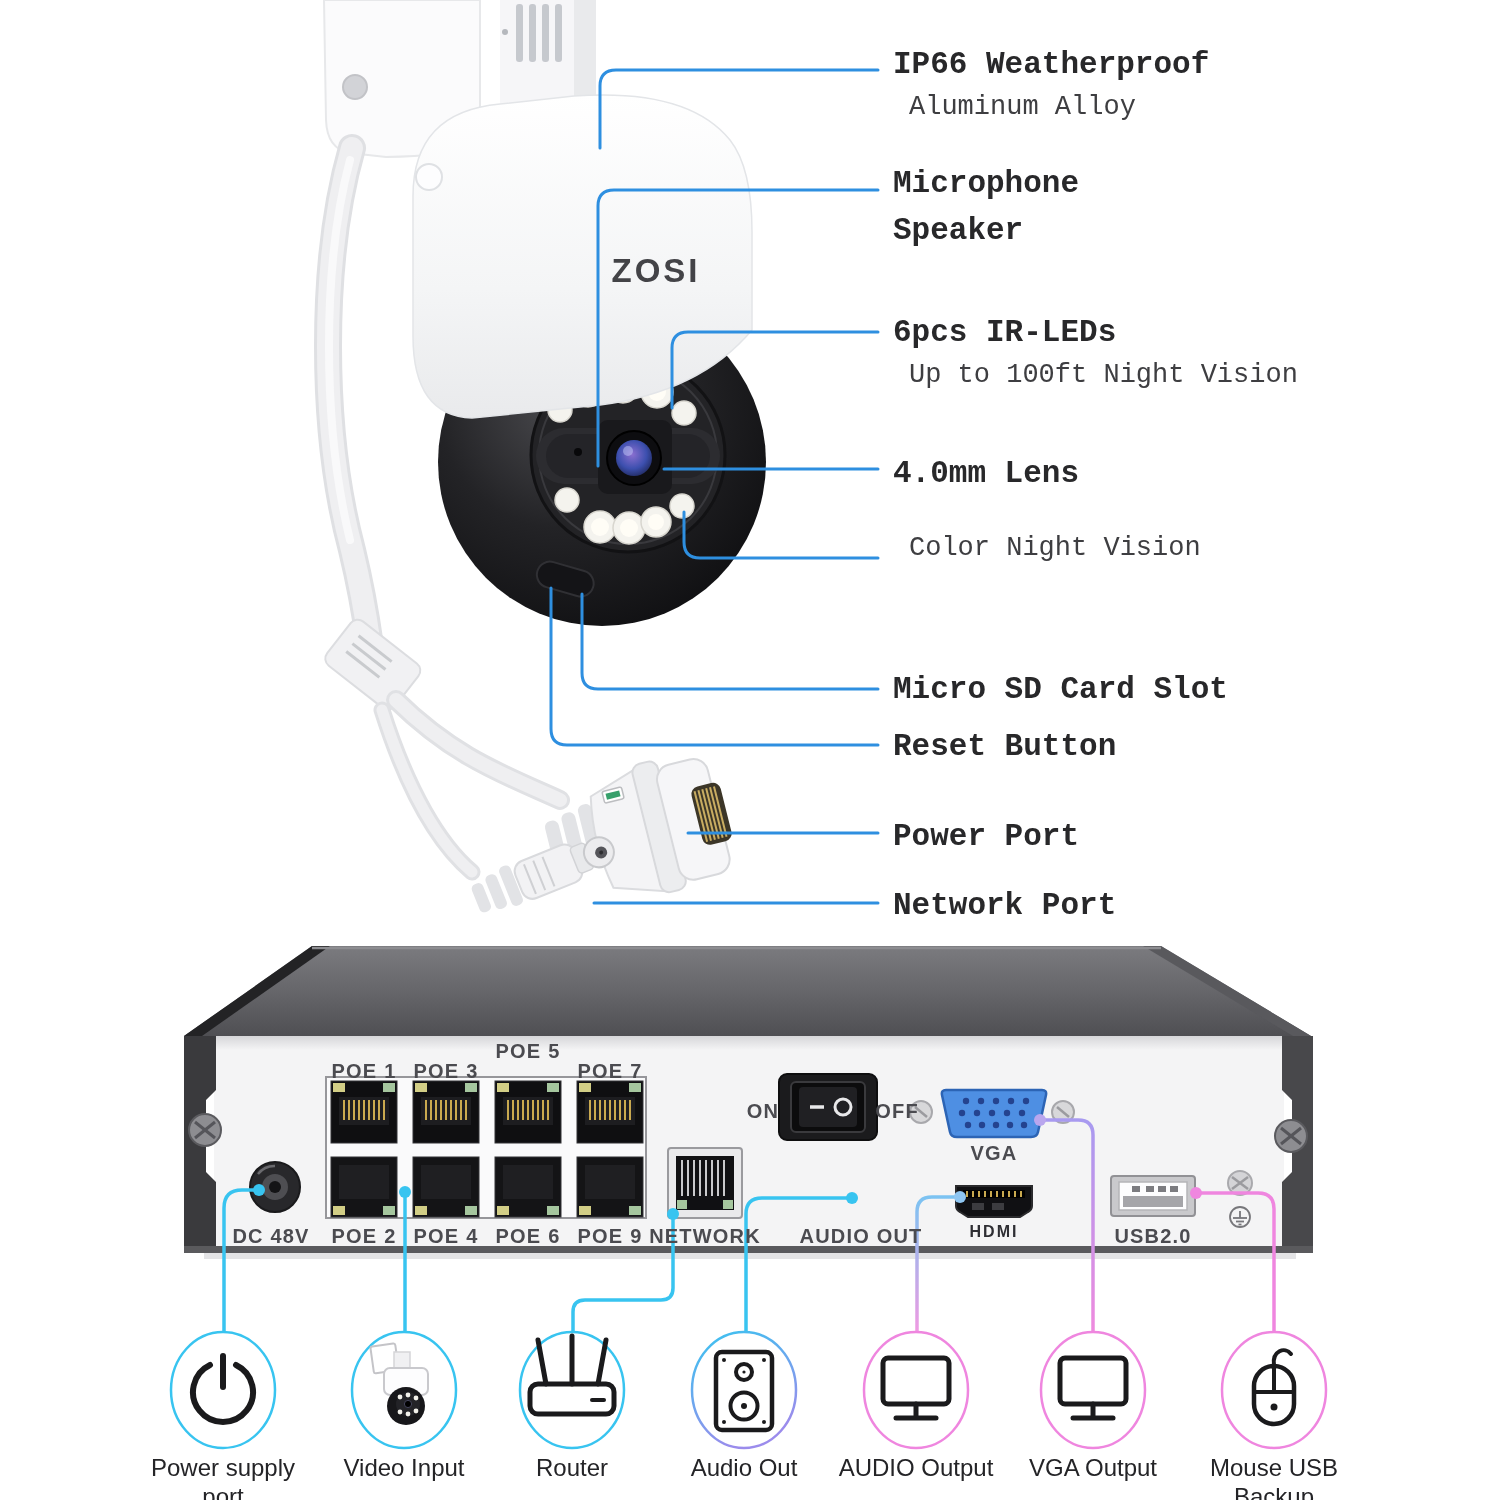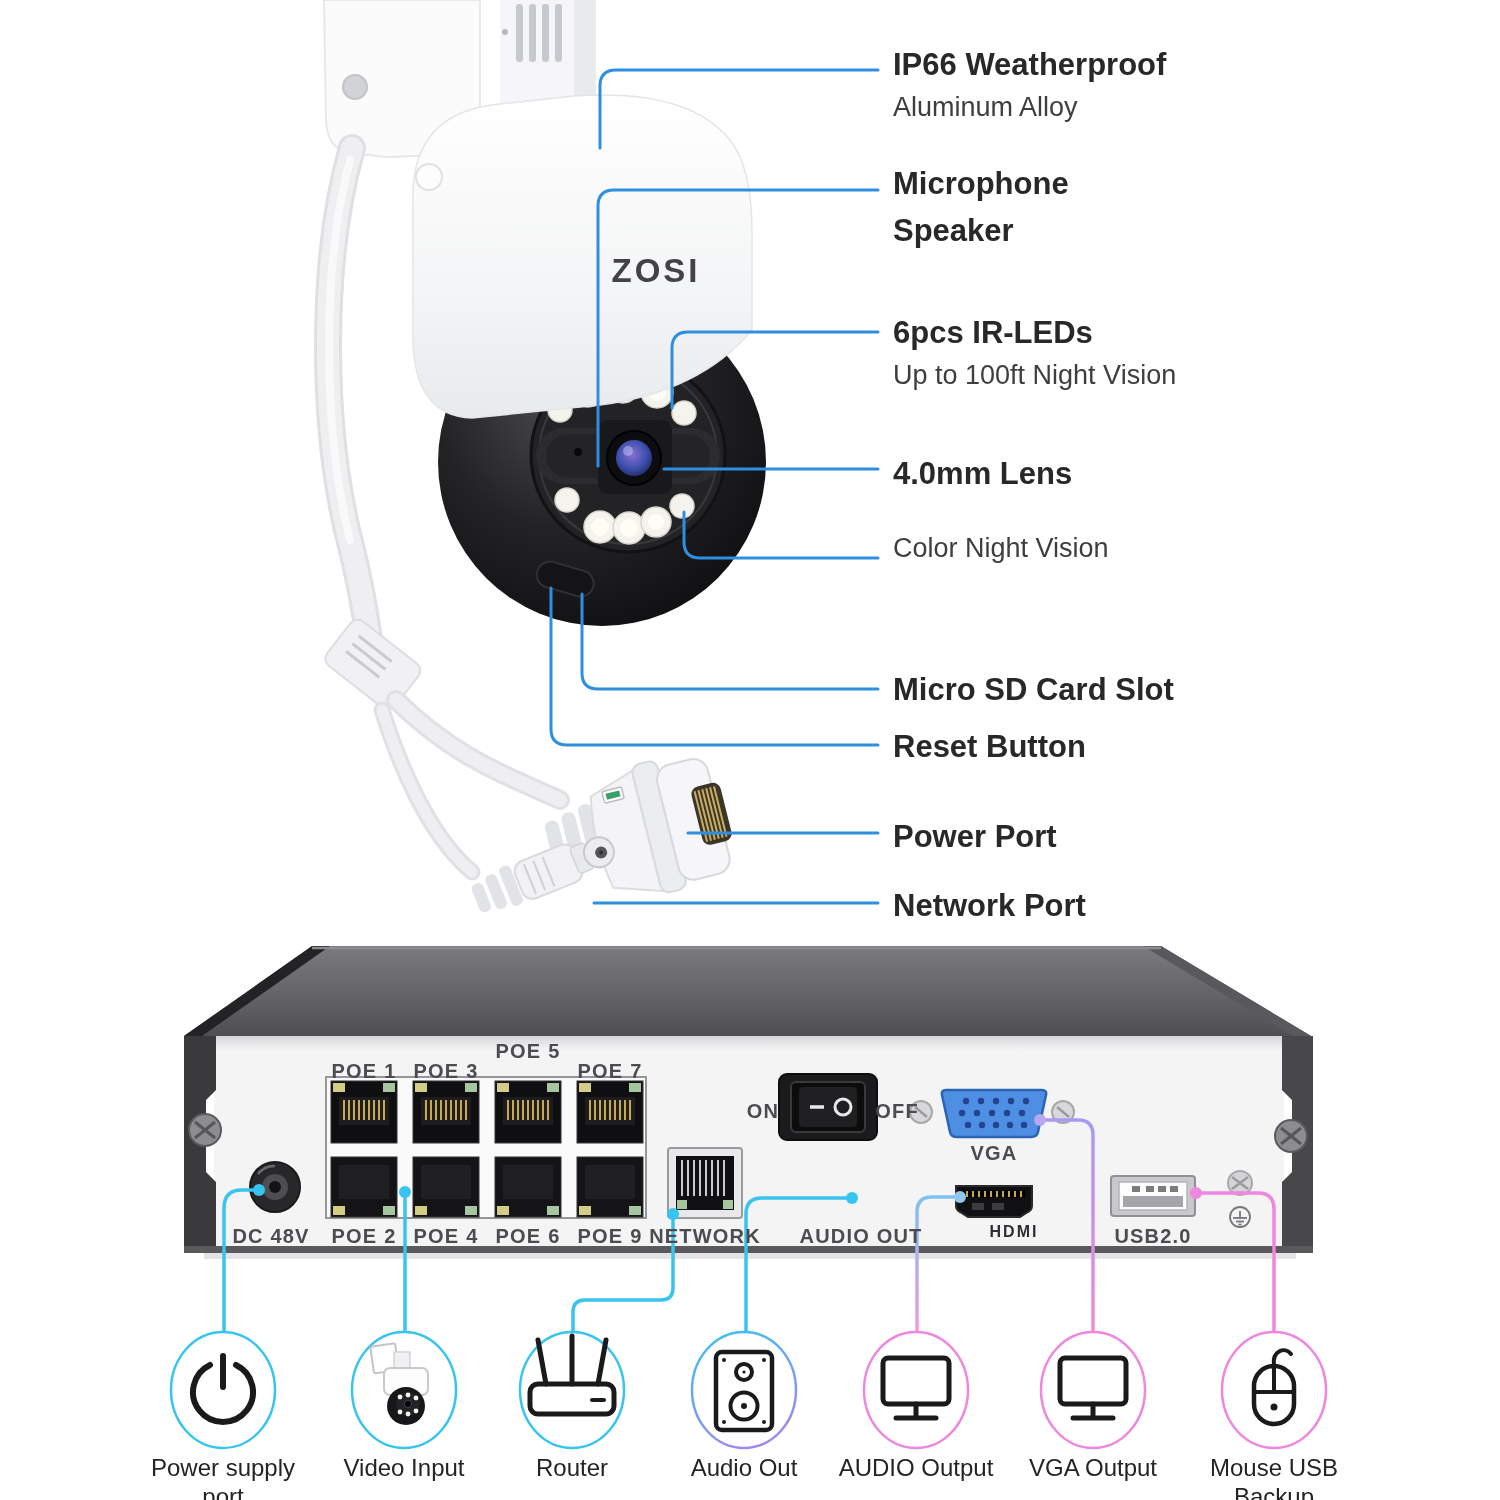--- a/index.html
+++ b/index.html
@@ -1,25 +1,25 @@
 <!DOCTYPE html>
 <html><head>
 <meta charset="utf-8">
 <style>
   html,body{margin:0;padding:0;background:#fff;}
   .canvas{position:relative;width:1500px;height:1500px;background:#ffffff;overflow:hidden;
           font-family:"Liberation Sans", sans-serif;}
   svg{position:absolute;left:0;top:0;}
-  .co{position:absolute;left:893px;}
+  .co{position:absolute;left:893px;font-family:Liberation Mono, monospace;}
   .co-title{font-size:31px;font-weight:bold;color:#28282a;line-height:37px;white-space:pre-line;}
   .co-title.lh-lg{line-height:47px;}
-  .co-sub{font-size:27px;font-weight:400;color:#3e3e41;line-height:31px;margin-top:9px;white-space:pre-line;}
+  .co-sub{font-size:27px;font-weight:400;color:#3e3e41;line-height:31px;margin-top:9px;white-space:pre-line;margin-left:16px;}
   .port-label{position:absolute;transform:translateX(-50%);font-size:20px;font-weight:600;
               letter-spacing:1.2px;color:#4b4b50;white-space:nowrap;}
-  .port-label.big{font-size:16px;font-weight:800;letter-spacing:2px;color:#2e2e33;margin-left:20px;}
+  .port-label.big{font-size:16px;font-weight:800;letter-spacing:2px;color:#2e2e33;}
   .legend-label{position:absolute;width:180px;transform:translateX(-50%);text-align:center;
                 font-size:24px;line-height:29px;color:#242427;font-weight:400;}
 </style>
 </head>
 <body>
 
 <div class="canvas">
 
 <svg width="1500" height="1500" viewBox="0 0 1500 1500">
   <defs>

